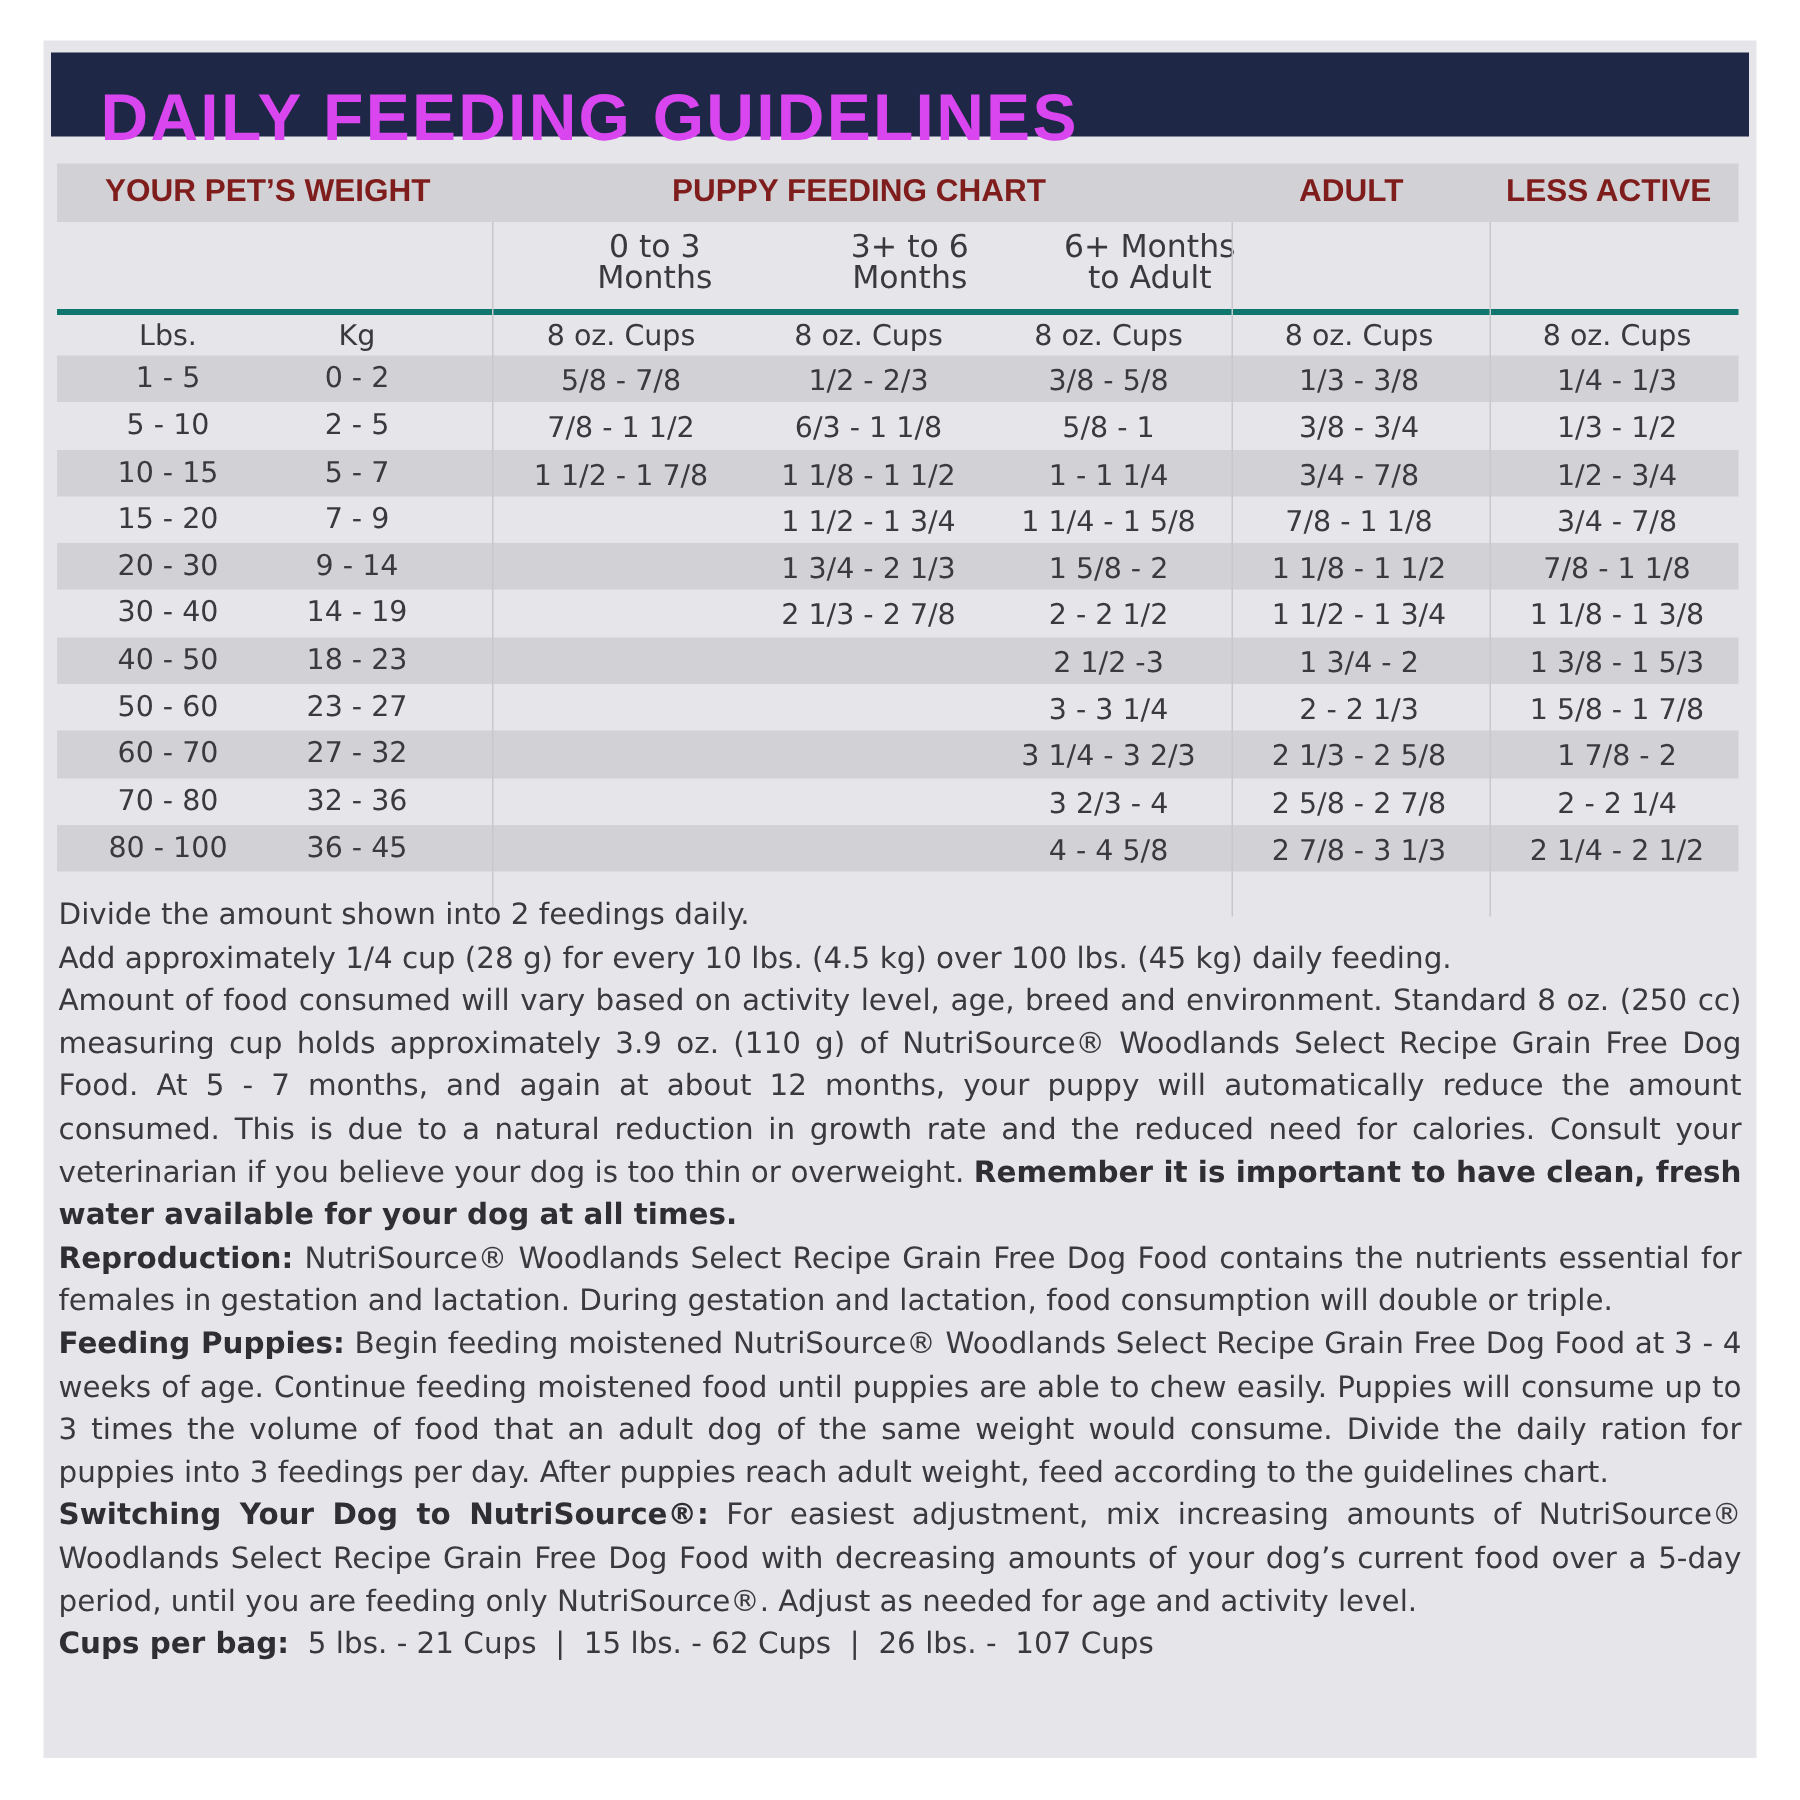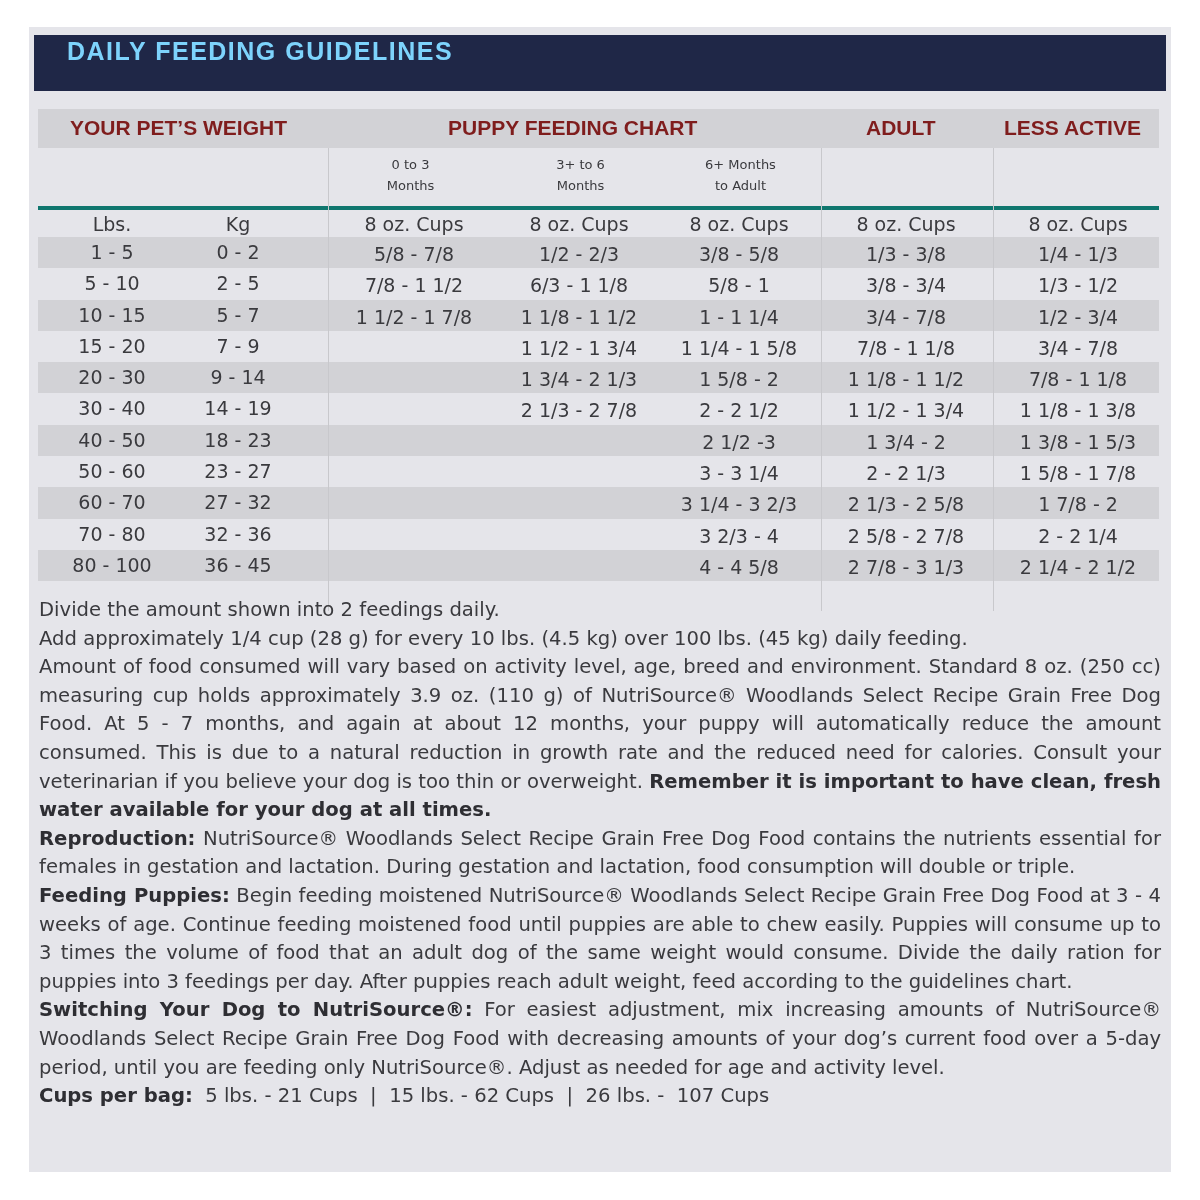--- a/index.html
+++ b/index.html
@@ -1,27 +1,27 @@
 <!DOCTYPE html>
 <html><head>
 <meta charset="utf-8">
 <style>
   html, body { margin:0; padding:0; background:#ffffff; }
   body { width:1200px; height:1200px; position:relative; overflow:hidden;
          font-family:"DejaVu Sans", "Liberation Sans", sans-serif; color:#3a3a3e; }
   .panel { position:absolute; left:29px; top:27px; width:1142px; height:1145px; background:#e5e5ea; }
   .title-bar { position:absolute; left:5px; top:8px; width:1132px; height:56px; background:#1f2747; }
-  .title-text { position:absolute; left:33px; top:2px; font-family:"Liberation Sans", sans-serif; font-weight:bold;
-                font-size:25px; letter-spacing:1.5px; color:#7dd3fc; white-space:nowrap; }
+  .title-text { position:absolute; left:33px; top:19px; font-family:"Liberation Sans", sans-serif; font-weight:bold;
+                font-size:44px; letter-spacing:1.5px; color:#d946ef; white-space:nowrap; }
   .tbl { position:absolute; left:9px; top:82px; width:1121px; }
   .hdr { position:absolute; left:0; top:0; width:1121px; height:39px; background:#d2d2d6; }
   .hdr span { position:absolute; top:7px; font-family:"Liberation Sans", sans-serif; font-weight:bold; font-size:21px;
               color:#7f1d1d; white-space:nowrap; }
   .sub { position:absolute; top:39px; left:0; width:1121px; height:58px; }
-  .sub .cell { position:absolute; top:6px; text-align:center; font-size:13px; line-height:21px; color:#3a3a3e; }
+  .sub .cell { position:absolute; top:6px; text-align:center; font-size:21px; line-height:21px; color:#3a3a3e;padding-left:26px; }
   .units { position:absolute; top:97px; left:0; width:1121px; height:31px; border-top:4px solid #0f766e; }
   .units span { position:absolute; top:3px; font-size:19px; color:#3a3a3e; white-space:nowrap; transform:translateX(-50%); }
   .vline { position:absolute; width:1px; background:#c8c8cc; }
   .rows { position:absolute; top:128px; left:0; width:1121px; }
   .row { position:relative; height:31.3px; }
   .row.shade { background:#d2d2d6; }
   .row span { position:absolute; top:4px; font-size:19px; color:#3a3a3e; white-space:nowrap; transform:translateX(-50%); }
   .row span.frac { font-size:19px; top:6px; }
   .text { position:absolute; left:10px; top:569px; width:1122px; font-size:19.6px; line-height:28.6px; color:#3a3a3e; }
   .text p { margin:0; text-align:justify; text-align-last:left; }

